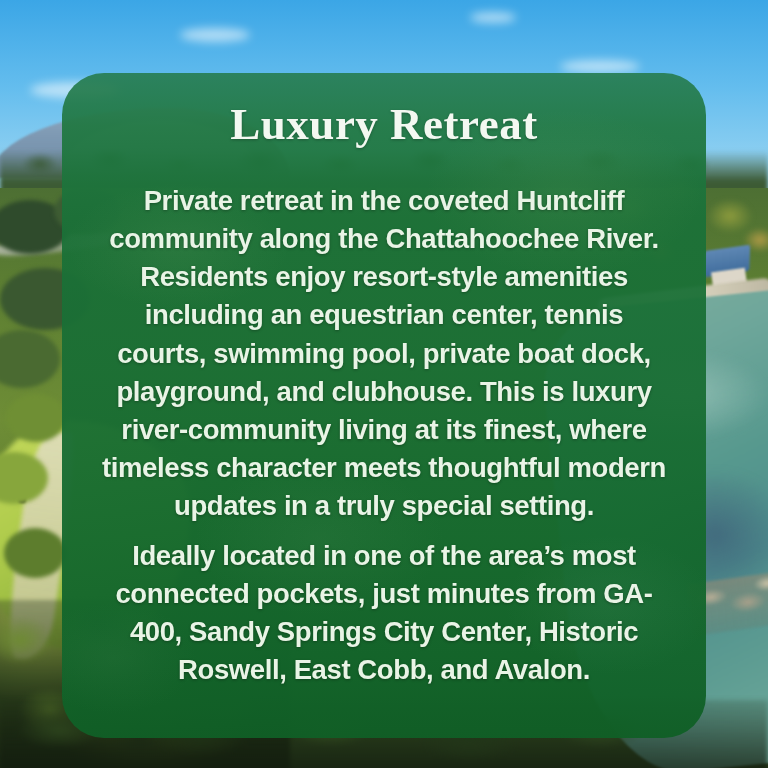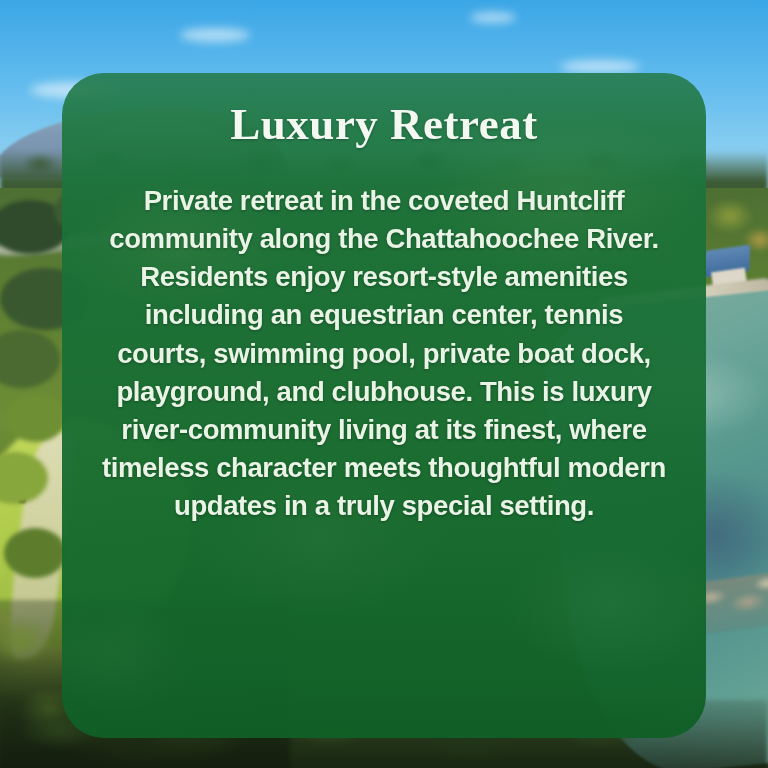--- a/index.html
+++ b/index.html
@@ -344,16 +344,17 @@
 
     <div class="foliage-bl"></div>
     <div class="foliage-bottom"></div>
   </div>
 
   <div class="card">
     <h1 class="card-title">Luxury Retreat</h1>
 
     <div class="card-body">
       <p>Private retreat in the coveted Huntcliff community along the Chattahoochee River. Residents enjoy resort-style amenities including an equestrian center, tennis courts, swimming pool, private boat dock, playground, and clubhouse. This is luxury river-community living at its finest, where timeless character meets thoughtful modern updates in a truly special setting.</p>
+      <p>Ideally located in one of the area’s most connected pockets, just minutes from GA-400, Sandy Springs City Center, Historic Roswell, East Cobb, and Avalon.</p>
     </div>
   </div>
 
 </div>
 
 </body></html>

